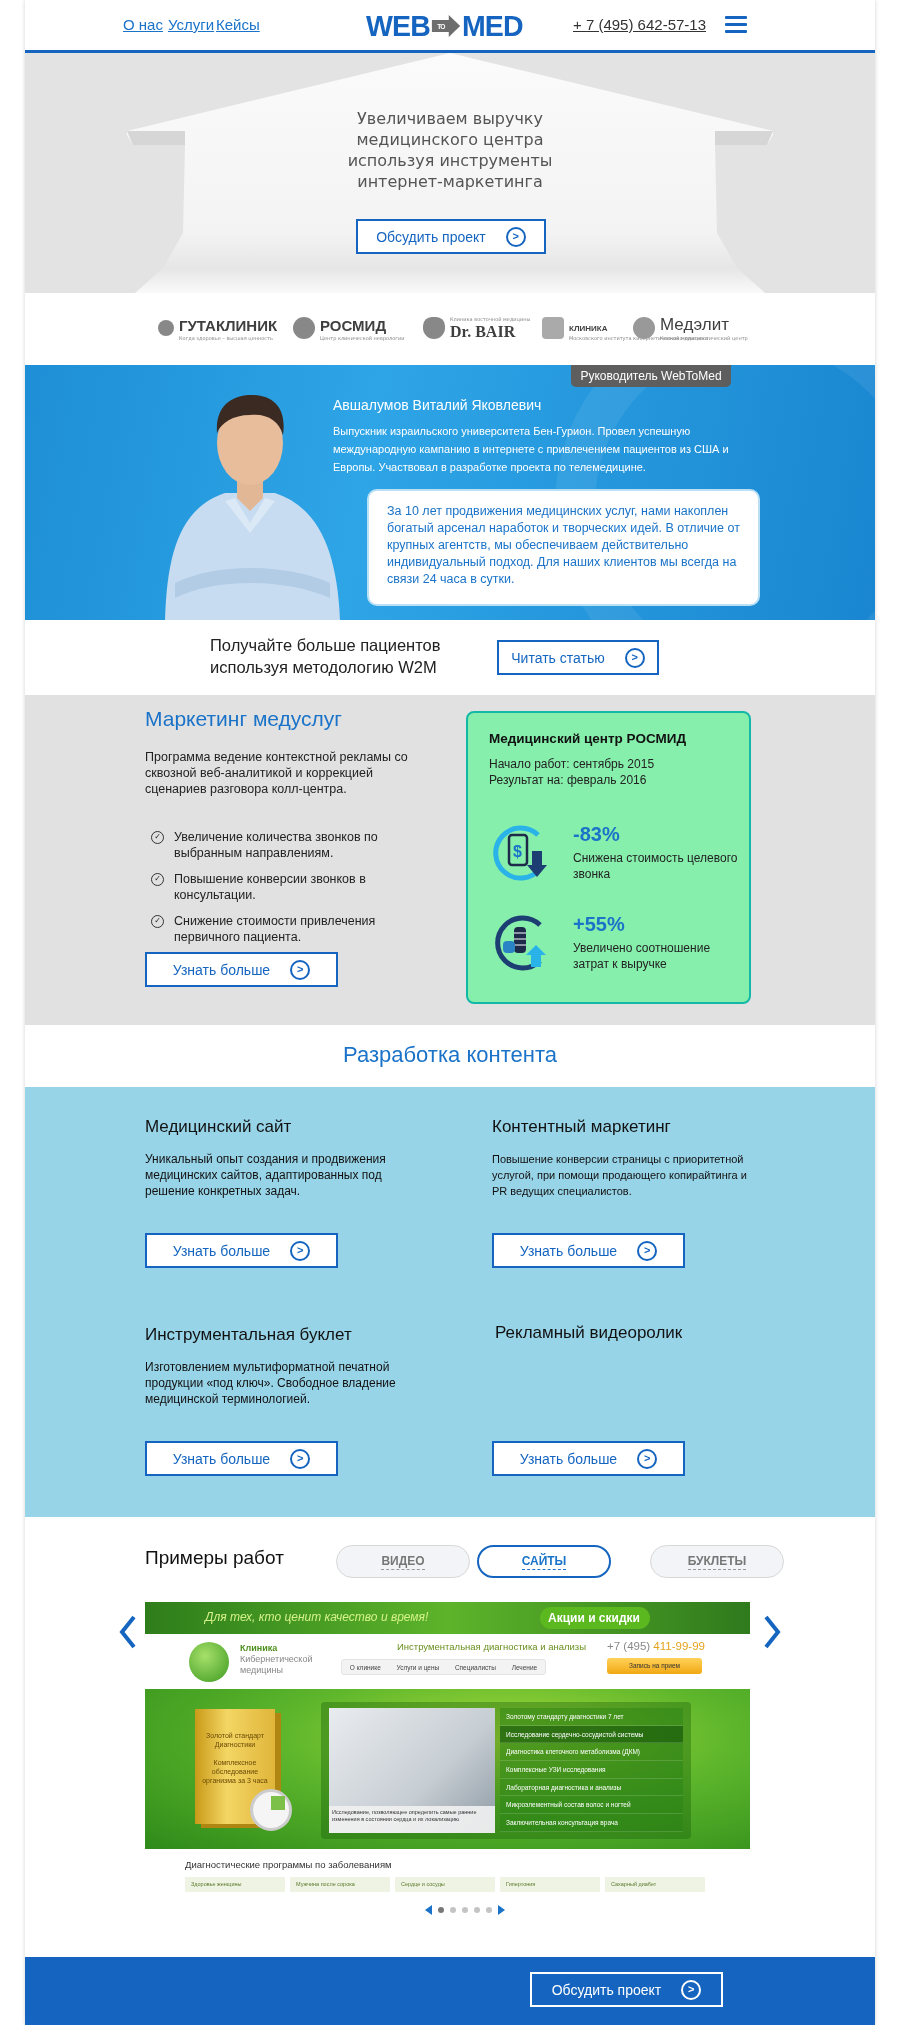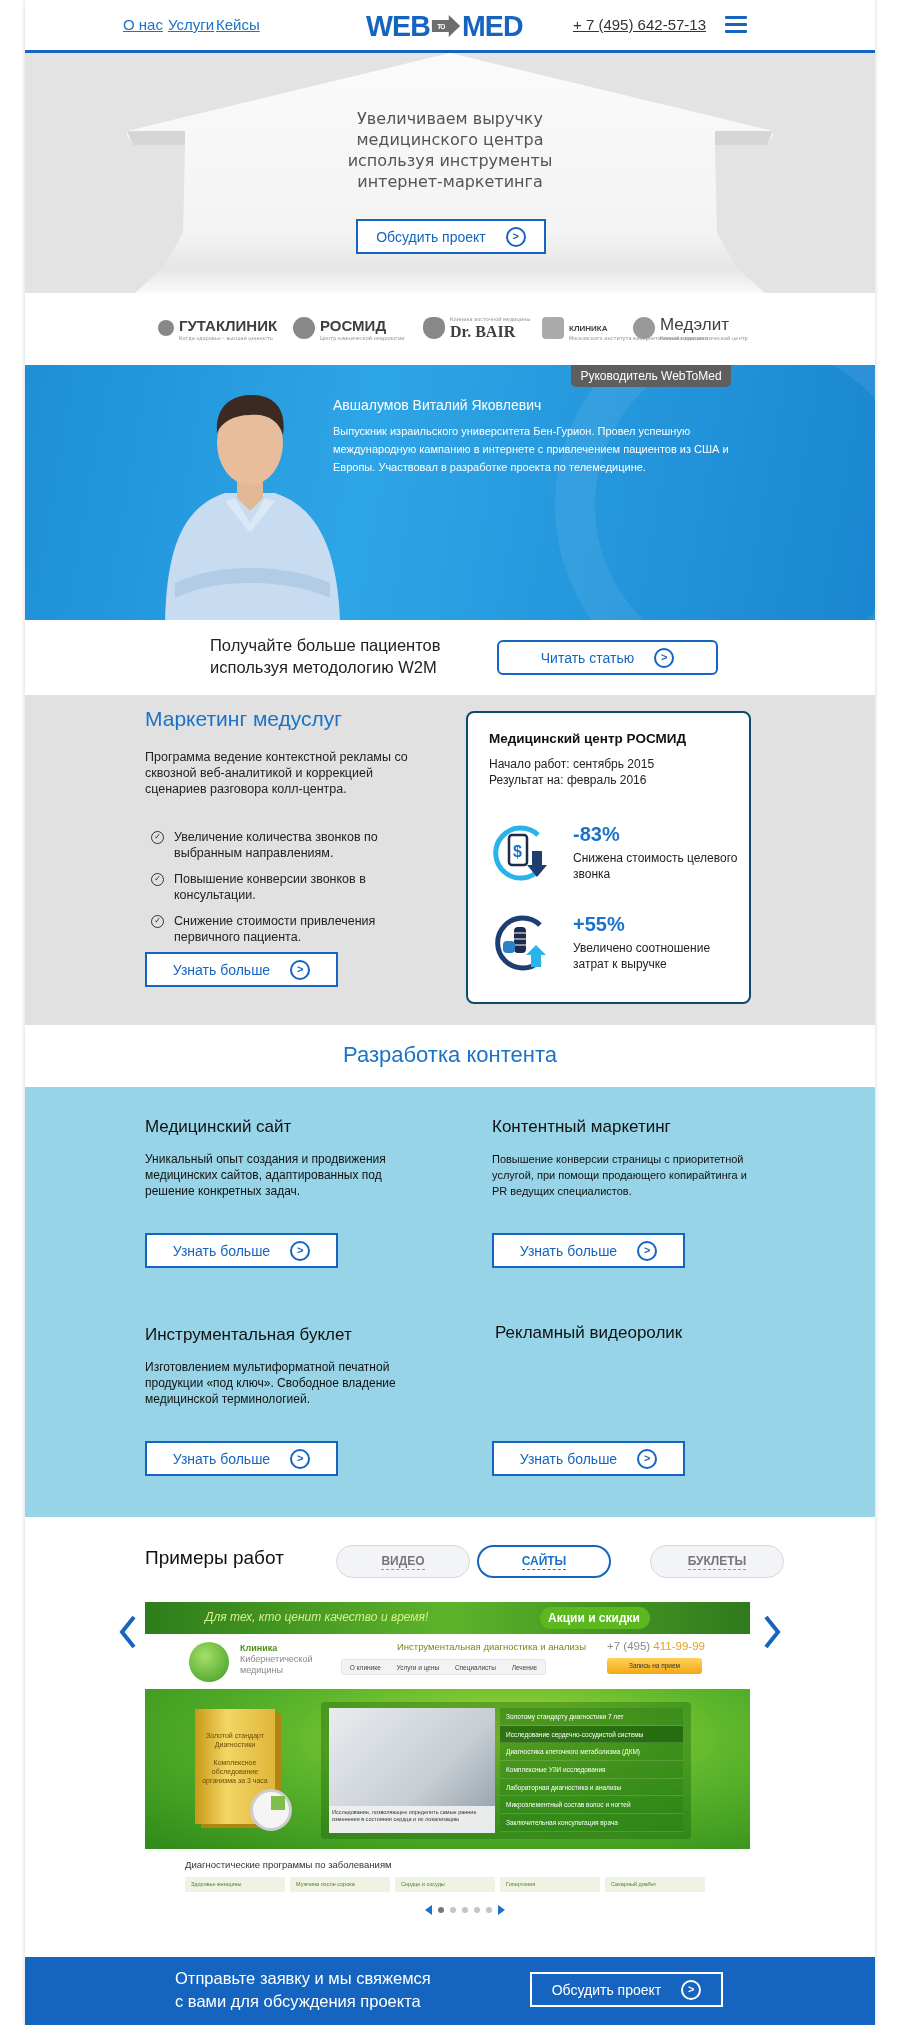--- a/index.html
+++ b/index.html
@@ -46,21 +46,21 @@
   .method { position: absolute; left: 0; top: 620px; width: 850px; height: 75px; background: #fff; }
   .method-text { position: absolute; left: 185px; top: 14px; font-size: 16.5px; line-height: 22px; color: #222; font-family: "Liberation Sans", sans-serif; }
 
   
   .marketing { position: absolute; left: 0; top: 695px; width: 850px; height: 330px; background: #e1e1e1; }
   .mk-title { position: absolute; left: 120px; top: 12px; font-size: 21px; color: #1a73c8; font-family: "Liberation Sans", sans-serif; }
   .mk-desc { position: absolute; left: 120px; top: 54px; width: 270px; font-size: 12.5px; line-height: 16px; color: #222; font-family: "Liberation Sans", sans-serif; }
   .mk-list { position: absolute; left: 126px; top: 134px; width: 270px; list-style: none; }
   .mk-list li { display: flex; gap: 10px; font-size: 12.5px; line-height: 16px; margin-bottom: 10px; color: #222; font-family: "Liberation Sans", sans-serif; }
   .mk-list .chk { flex: none; width: 13px; height: 13px; border: 1.5px solid #333; border-radius: 50%; font-size: 8px; line-height: 10px; text-align: center; margin-top: 2px; }
-  .case-card { position: absolute; left: 441px; top: 16px; width: 285px; height: 293px; background: #ffffff; border: 2px solid #0c4a6e; border-radius: 8px; }
+  .case-card { position: absolute; left: 441px; top: 16px; width: 285px; height: 293px; background: #86efac; border: 2px solid #14b8a6; border-radius: 8px; }
   .case-title { position: absolute; left: 21px; top: 18px; font-size: 13.5px; font-weight: bold; color: #111; font-family: "Liberation Sans", sans-serif; }
   .case-line { position: absolute; left: 21px; font-size: 12px; color: #222; font-family: "Liberation Sans", sans-serif; }
   .stat-icon { position: absolute; left: 22px; width: 62px; height: 62px; }
   .stat-val { position: absolute; left: 105px; font-size: 20px; font-weight: bold; color: #1a73c8; font-family: "Liberation Sans", sans-serif; }
   .stat-desc { position: absolute; left: 105px; width: 170px; font-size: 12px; line-height: 16px; color: #222; font-family: "Liberation Sans", sans-serif; }
 
   
   .content-title-wrap { position: absolute; left: 0; top: 1025px; width: 850px; height: 62px; background: #fff; }
   .content-title { position: absolute; left: 0; width: 850px; top: 17px; text-align: center; font-size: 22px; color: #1a73c8; font-family: "Liberation Sans", sans-serif; }
   .services { position: absolute; left: 0; top: 1087px; width: 850px; height: 430px; background: #98d4e8; }
@@ -188,28 +188,29 @@
       <path d="M10,237 C12,170 25,125 70,110 L120,110 C165,125 182,170 185,237 Z" fill="#c7dcf1"></path>
       <path d="M20,200 C60,180 130,180 175,200 L175,215 C130,195 60,195 20,215 Z" fill="#b3cce6"></path>
       <path d="M82,95 L82,115 L95,128 L108,115 L108,95 Z" fill="#e2b796"></path>
       <ellipse cx="95" cy="60" rx="33" ry="42" fill="#e8bd9c"></ellipse>
       <path d="M62,50 C60,20 80,12 97,12 C118,12 132,25 128,52 C124,38 112,30 95,32 C78,32 66,40 62,50 Z" fill="#3b2a22"></path>
       <path d="M80,115 L95,140 L110,115 L120,118 L95,150 L70,118 Z" fill="#dbe8f6"></path>
     </svg>
     <div class="role-badge">Руководитель WebToMed</div>
     <div class="dir-name">Авшалумов Виталий Яковлевич</div>
     <div class="dir-bio">Выпускник израильского университета Бен-Гурион. Провел успешную международную кампанию в интернете с привлечением пациентов из США и Европы. Участвовал в разработке проекта по телемедицине.</div>
+    <div class="dir-quote">За 10 лет продвижения медицинских услуг, нами накоплен богатый арсенал наработок и творческих идей. В отличие от крупных агентств, мы обеспечиваем действительно индивидуальный подход. Для наших клиентов мы всегда на связи 24 часа в сутки.</div>
   </div>
 
   <div class="method">
     <div class="method-text">
       <div>Получайте больше пациентов</div>
       <div>используя методологию W2M</div>
     </div>
-    <div class="btn" style="left:472px; top:20px; width:221px; height:35px;border-radius:6px;">
+    <div class="btn" style="left:472px; top:20px; width:162px; height:35px;">
       <span>Читать статью</span>
       <span class="arrow">&gt;</span>
     </div>
   </div>
 
   <div class="marketing">
     <div class="mk-title">Маркетинг медуслуг</div>
     <div class="mk-desc">Программа ведение контекстной рекламы со сквозной веб-аналитикой и коррекцией сценариев разговора колл-центра.</div>
     <ul class="mk-list">
       <li>
@@ -366,23 +367,19 @@
       <span class="dot on"></span>
       <span class="dot"></span>
       <span class="dot"></span>
       <span class="dot"></span>
       <span class="dot"></span>
       <span class="tri-r"></span>
     </div>
   </div>
 
   <div class="cta">
-    <div class="cta-text">
-      <div>Отправьте заявку и мы свяжемся</div>
-      <div>с вами для обсуждения проекта</div>
-    </div>
     <div class="btn white" style="left:505px; top:15px; width:193px; height:35px;">
       <span>Обсудить проект</span>
       <span class="arrow">&gt;</span>
     </div>
   </div>
 
 </div>
 
 </body></html>

